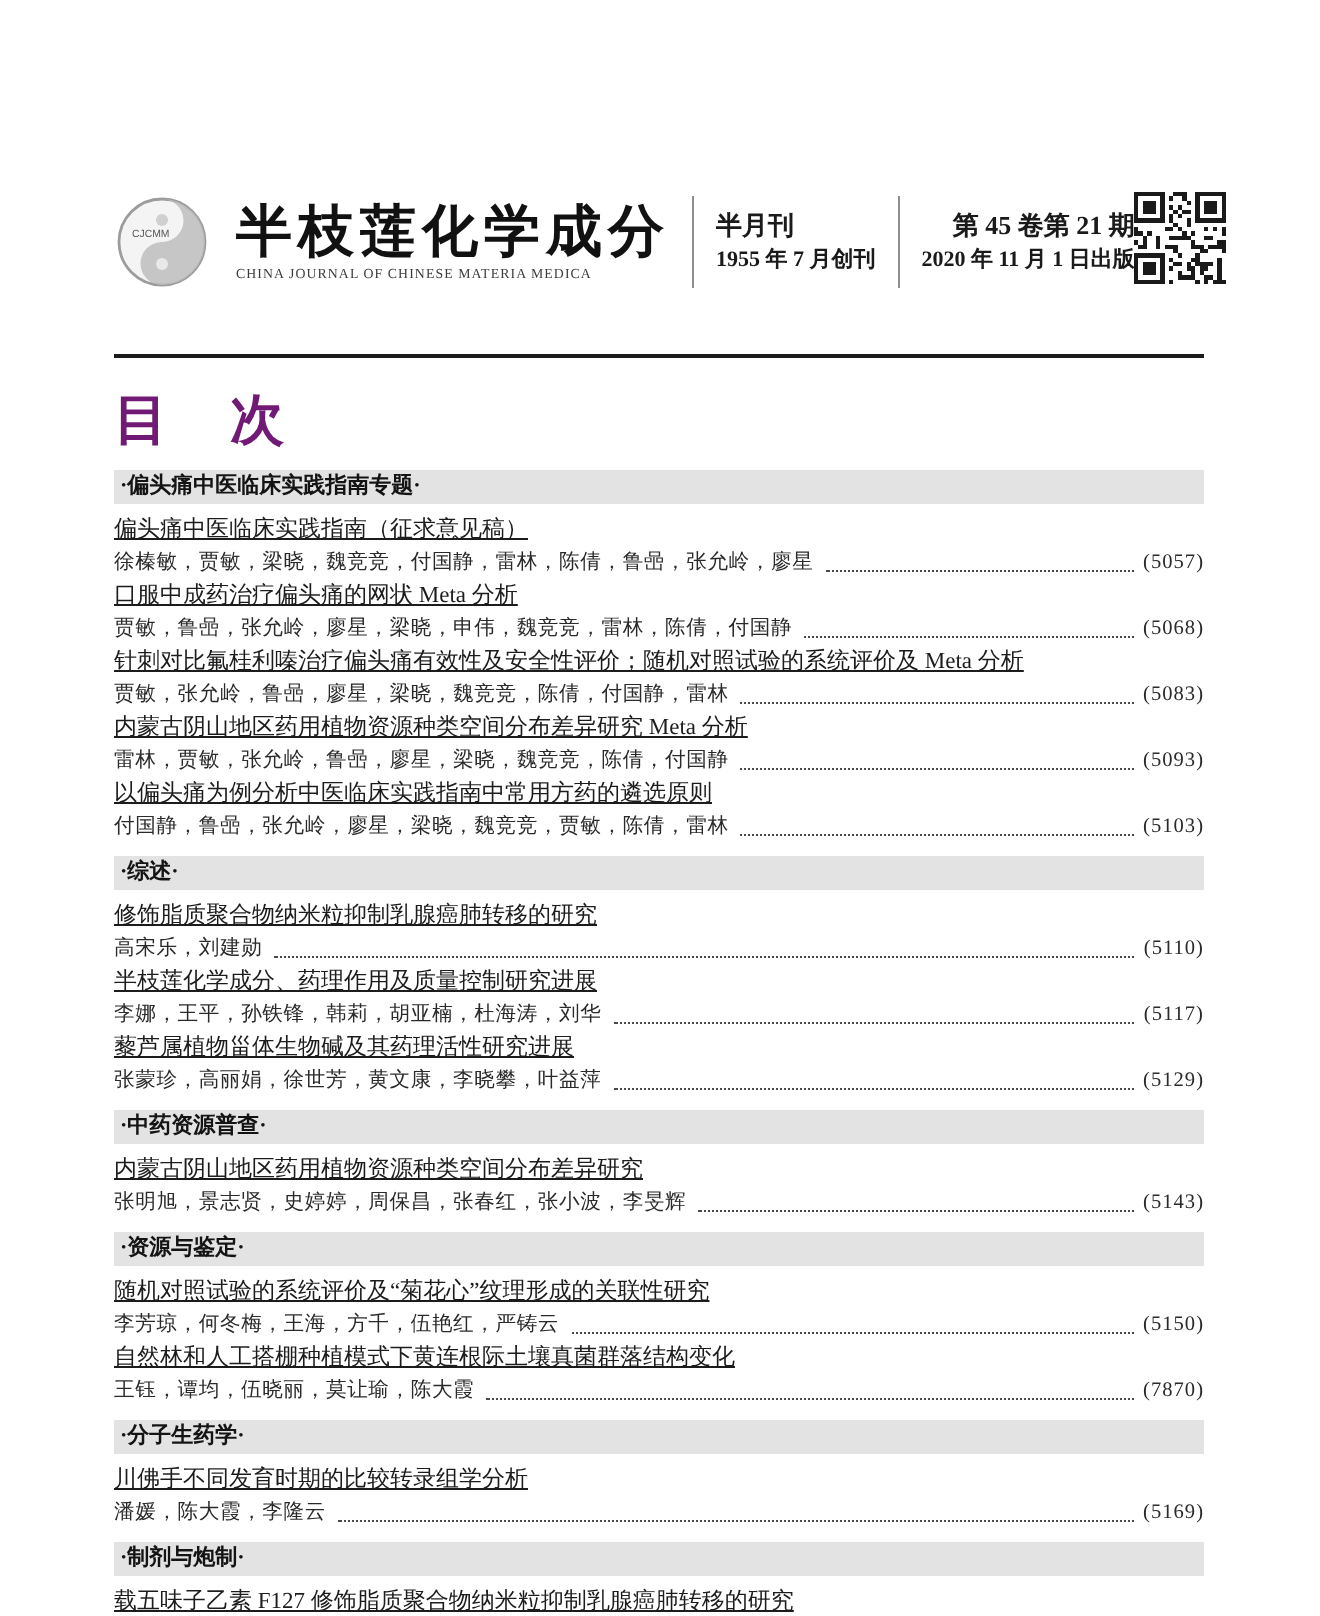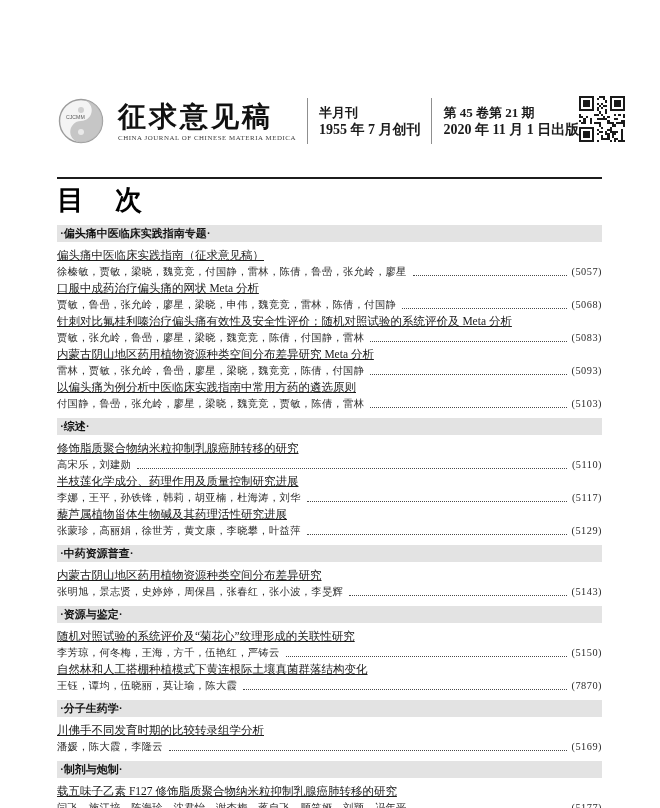--- a/index.html
+++ b/index.html
@@ -16,27 +16,27 @@
 
   
   .masthead{margin-top:94px;display:flex;align-items:center;height:54px;}
   .logo{width:48px;height:48px;flex:0 0 auto;}
   .title-block{margin-left:13px;flex:0 0 auto;}
   .journal-title{font-size:28px;font-weight:bold;letter-spacing:3px;line-height:30px;color:#111;}
   .journal-sub{font-size:6.9px;letter-spacing:.55px;color:#3c3c3c;margin-top:2px;white-space:nowrap;}
   .vdiv{width:1px;height:46px;background:#8f8f8f;margin:0 11px;flex:0 0 auto;}
   .info-block{flex:0 0 auto;white-space:nowrap;}
   .info-line1{font-size:13px;font-weight:bold;line-height:18px;}
-  .info-line2{font-size:14px;font-weight:bold;line-height:16px;}
+  .info-line2{font-size:11px;font-weight:bold;line-height:16px;}
   .spacer{flex:1;}
   .qr{width:46px;height:46px;flex:0 0 auto;margin-top:-4px;}
 
   
   .rule{margin-top:29px;border-top:2px solid #1c1c1c;height:0;}
-  .toc-heading{margin-top:5px;font-size:27px;font-weight:bold;letter-spacing:2px;line-height:32px;color:#000000;}
+  .toc-heading{margin-top:15px;font-size:27px;font-weight:bold;letter-spacing:2px;line-height:32px;color:#701a75;}
 
   
   .toc{margin-top:9px;}
   .section-bar{
     background:var(--section-bar-bg,#e3e3e3);
     height:17px;line-height:17px;
     font-size:11px;font-weight:bold;
     padding:0 3px;margin:6px 0 5px 0;
     color:#141414;
   }
@@ -60,34 +60,34 @@
     <div class="masthead">
       <svg class="logo" viewBox="0 0 48 48">
         <circle cx="24" cy="24" r="21.5" fill="#f4f4f4" stroke="#9c9c9c" stroke-width="1.4"></circle>
         <path d="M24 2.5 a21.5 21.5 0 0 1 0 43 a10.75 10.75 0 0 1 0 -21.5 a10.75 10.75 0 0 0 0 -21.5 z" fill="#bdbdbd" opacity="0.85"></path>
         <circle cx="24" cy="35" r="3" fill="#e9e9e9"></circle>
         <circle cx="24" cy="13" r="3" fill="#8d8d8d" opacity="0.35"></circle>
         <text x="9" y="21.5" font-size="5.2" fill="#5a5a5a" font-family="Liberation Sans, sans-serif">CJCMM</text>
       </svg>
 
       <div class="title-block">
-        <div class="journal-title">征求意见稿</div>
+        <div class="journal-title">半枝莲化学成分</div>
         <div class="journal-sub">CHINA JOURNAL OF CHINESE MATERIA MEDICA</div>
       </div>
 
       <div class="vdiv"></div>
 
       <div class="info-block">
         <div class="info-line1">半月刊</div>
         <div class="info-line2">1955 年 7 月创刊</div>
       </div>
 
       <div class="vdiv"></div>
 
-      <div class="info-block" style="text-align:left;">
+      <div class="info-block" style="text-align:right;">
         <div class="info-line1">第 45 卷第 21 期</div>
         <div class="info-line2">2020 年 11 月 1 日出版</div>
       </div>
 
       <div class="spacer"></div>
 
       <svg class="qr" id="qr-svg" viewBox="0 0 21 21" shape-rendering="crispEdges">
           <rect x="0" y="0" width="21" height="21" fill="#ffffff"></rect>
           <rect x="9" y="0" width="1" height="1" fill="#1a1a1a"></rect>
           <rect x="10" y="0" width="1" height="1" fill="#1a1a1a"></rect>

